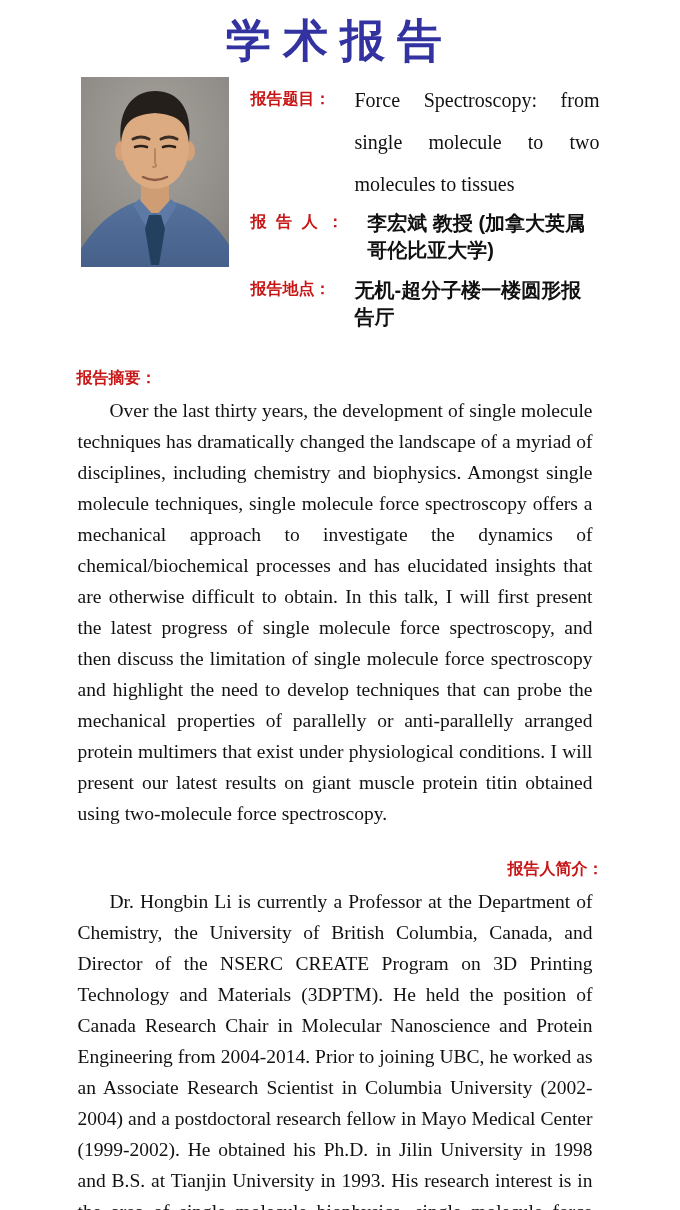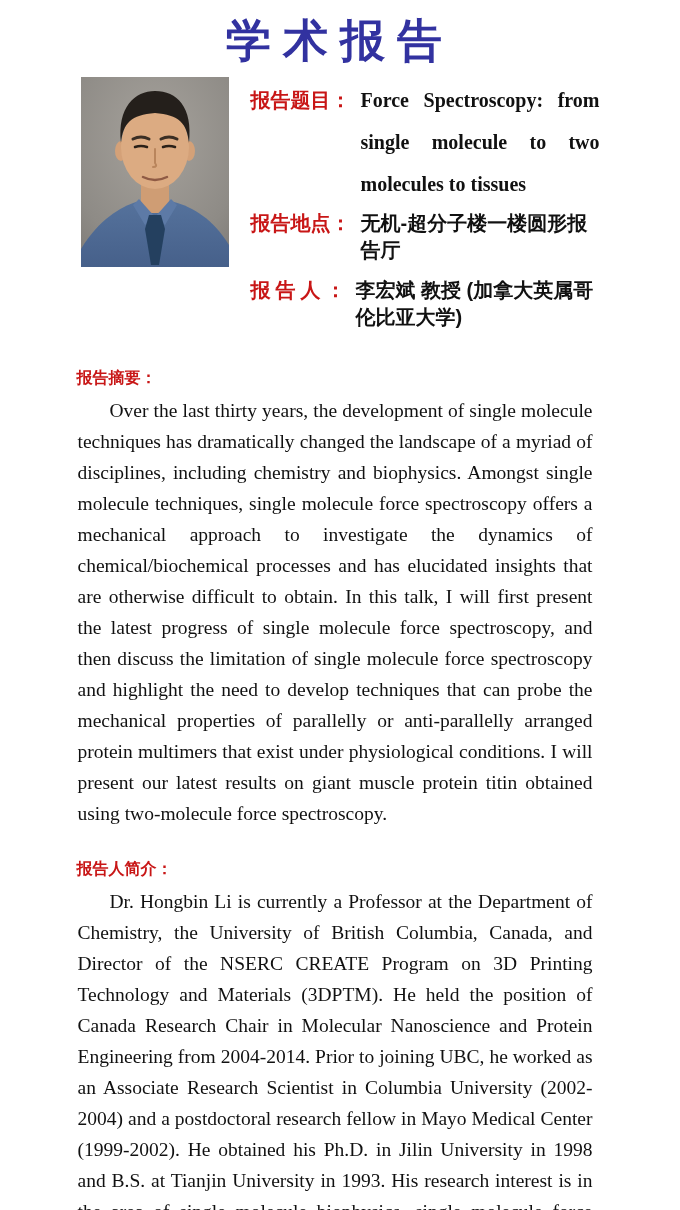--- a/index.html
+++ b/index.html
@@ -33,50 +33,50 @@
     width:148px;height:190px;flex-shrink:0;
   }
   .photo svg{display:block;width:148px;height:190px;}
   .info-col{flex:1;padding-top:2px;}
   .info-row{
     display:flex;align-items:flex-start;
     margin-bottom:13px;
   }
   .label{
     color:var(--label-red);
-    font-family:Liberation Serif, serif;
+    font-family:Liberation Mono, monospace;
     font-weight:bold;
-    font-size:20px;
+    font-size:16px;
     white-space:nowrap;
-    margin-right:10px;
+    margin-right:24px;
   }
   .value{color:var(--text-black);font-size:20px;}
   .serif-bold{
     font-family:"Liberation Serif","DejaVu Serif",serif;
-    font-weight:bold;
+    font-weight:normal;
     text-align:justify;
   }
   .sans-bold{
     font-family:"Liberation Sans","DejaVu Sans",sans-serif;
     font-weight:bold;
   }
   .topic-row .label,.topic-row .value{line-height:42px;}
   .plain-row .label,.plain-row .value{line-height:27px;}
   .topic-row{margin-bottom:5px;}
   .plain-row{margin-bottom:13px;}
   .section-heading{
     color:var(--label-red);
     font-family:"Liberation Sans","DejaVu Sans",sans-serif;
     font-weight:bold;
     font-size:16px;
     line-height:28px;
     margin:0 8px;
   }
   .abstract-heading{margin-top:20px;}
-  .bio-heading{margin-top:26px;}
+  .bio-heading{margin-top:26px;text-align:right;}
   .para{
     margin:3px 19px 0 9px;
     font-size:19.5px;
     line-height:31px;
     text-align:justify;
     text-indent:32px;
     color:var(--text-black);
     font-family:"Liberation Serif","DejaVu Serif",serif;
   }
   .organizer-row{
@@ -136,26 +136,26 @@
         <path d="M62 100 Q74 106 86 100" stroke="#8f5a44" stroke-width="2.5" fill="none" stroke-linecap="round"></path>
       </svg>
     </div>
 
     <div class="info-col">
       <div class="info-row topic-row">
         <span class="label">报告题目：</span>
         <span class="value serif-bold">Force Spectroscopy: from single molecule to two molecules to tissues</span>
       </div>
       <div class="info-row plain-row">
+        <span class="label">报 告 人 ：</span>
+        <span class="value sans-bold">李宏斌 教授 (加拿大英属哥伦比亚大学)</span>
+      </div>
+      <div class="info-row plain-row">
         <span class="label">报告地点：</span>
         <span class="value sans-bold">无机-超分子楼一楼圆形报告厅</span>
-      </div>
-      <div class="info-row plain-row">
-        <span class="label">报 告 人 ：</span>
-        <span class="value sans-bold">李宏斌 教授 (加拿大英属哥伦比亚大学)</span>
       </div>
     </div>
   </div>
 
   <div>
     <div class="section-heading abstract-heading">报告摘要：</div>
     <p class="para">Over the last thirty years, the development of single molecule techniques has dramatically changed the landscape of a myriad of disciplines, including chemistry and biophysics. Amongst single molecule techniques, single molecule force spectroscopy offers a mechanical approach to investigate the dynamics of chemical/biochemical processes and has elucidated insights that are otherwise difficult to obtain. In this talk, I will first present the latest progress of single molecule force spectroscopy, and then discuss the limitation of single molecule force spectroscopy and highlight the need to develop techniques that can probe the mechanical properties of parallelly or anti-parallelly arranged protein multimers that exist under physiological conditions. I will present our latest results on giant muscle protein titin obtained using two-molecule force spectroscopy.</p>
   </div>
 
   <div>

